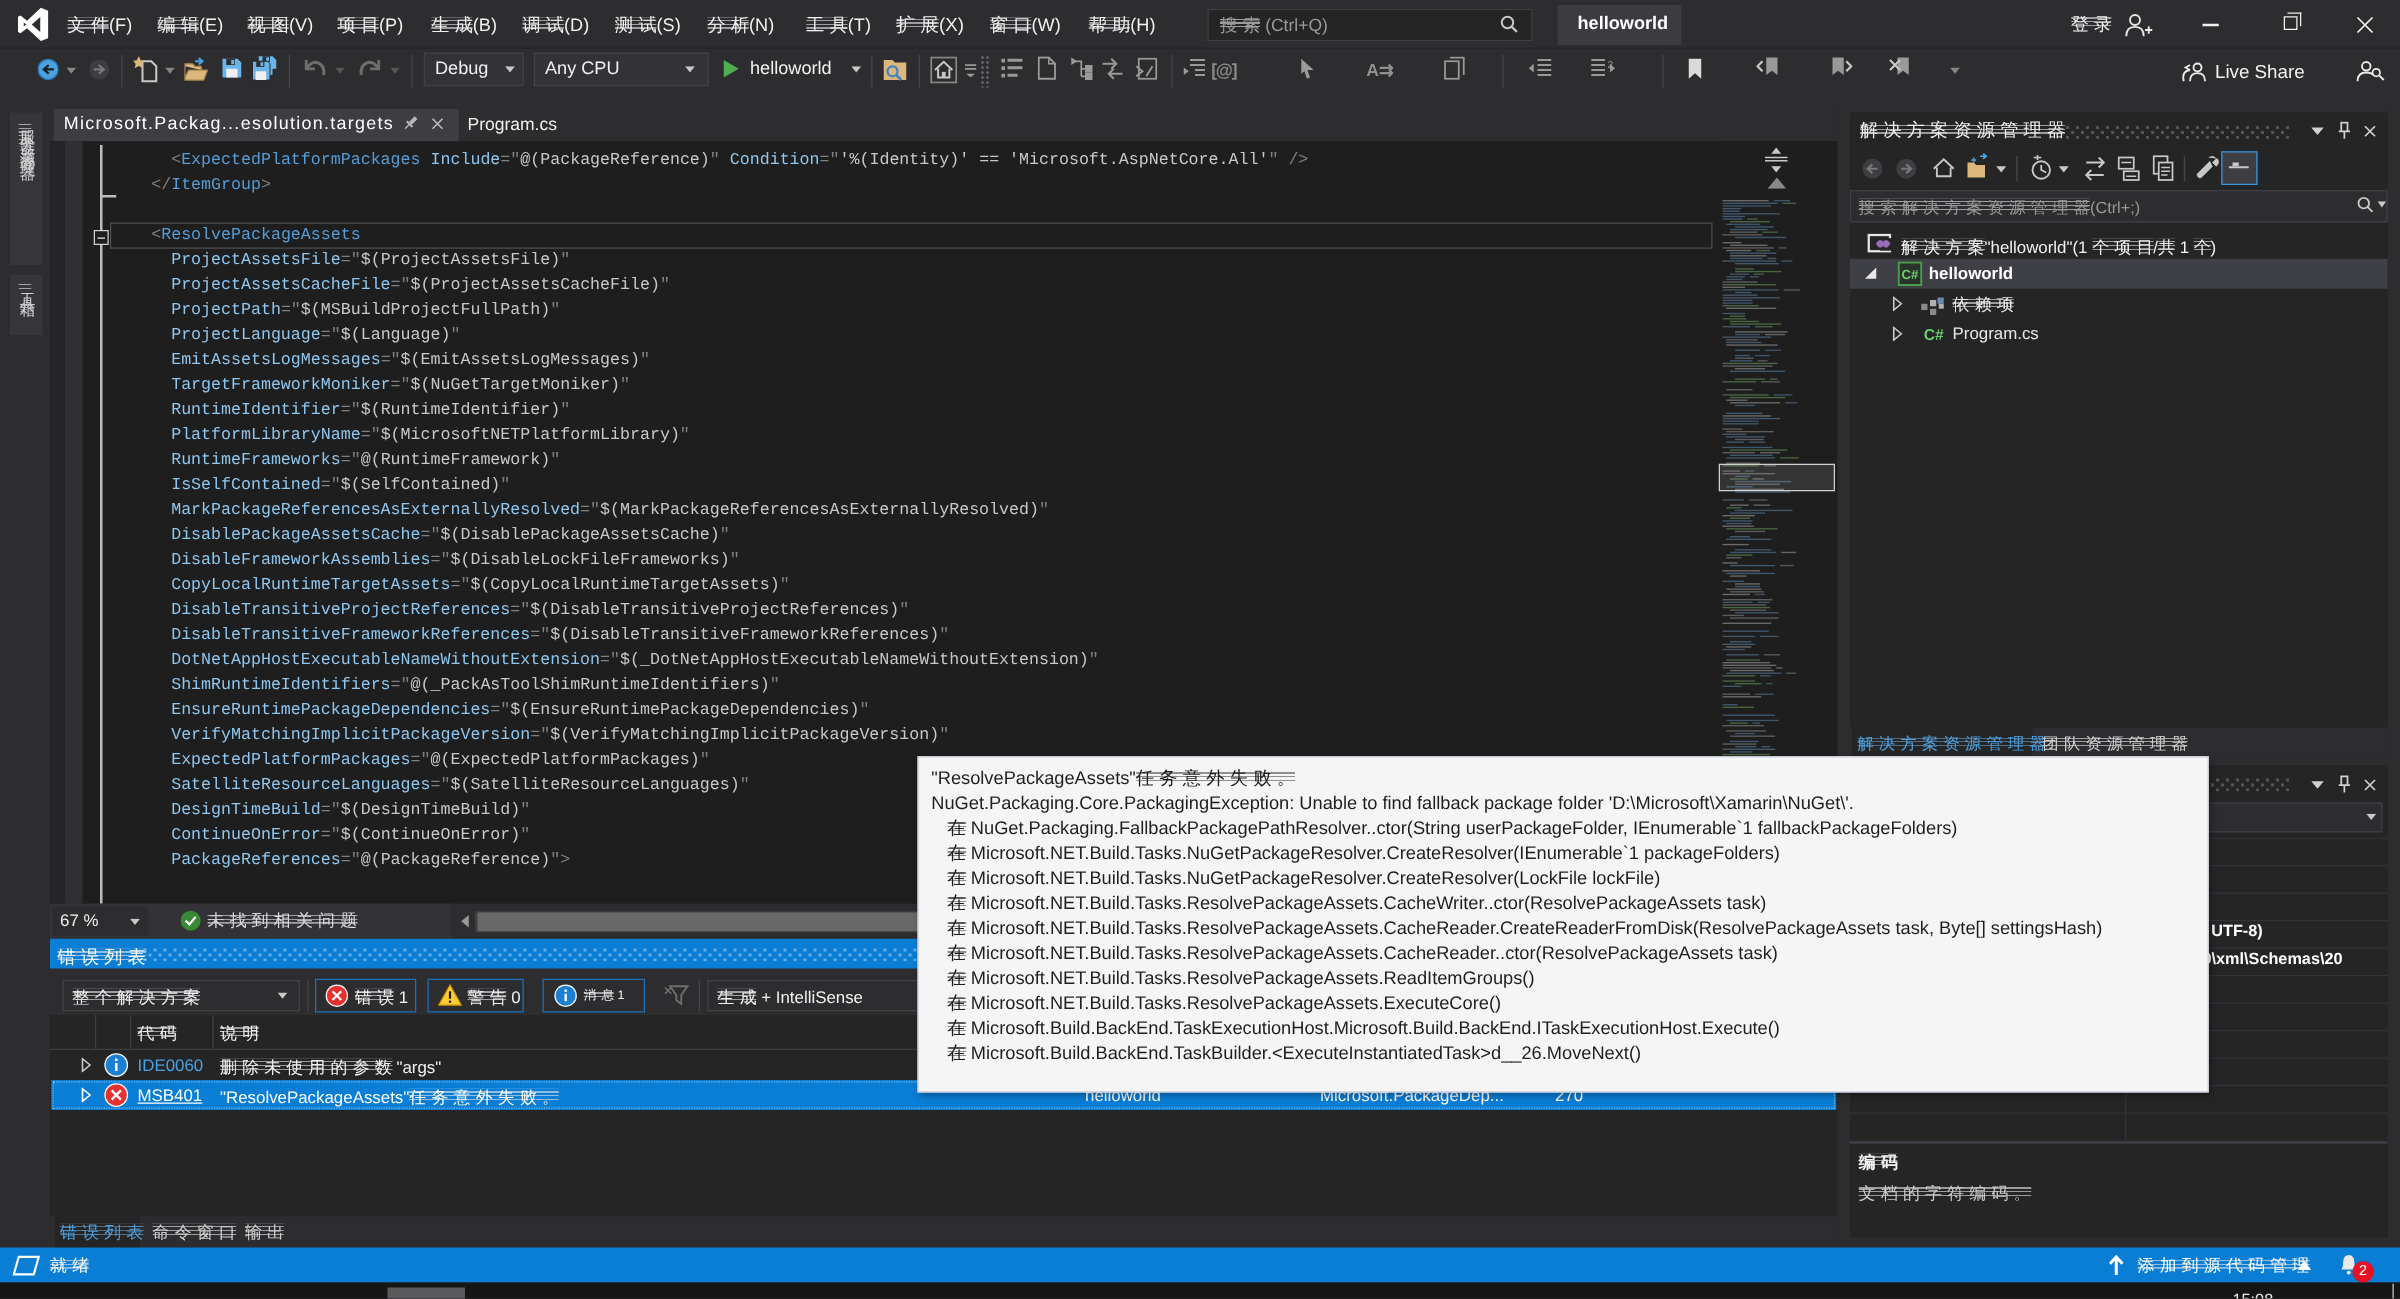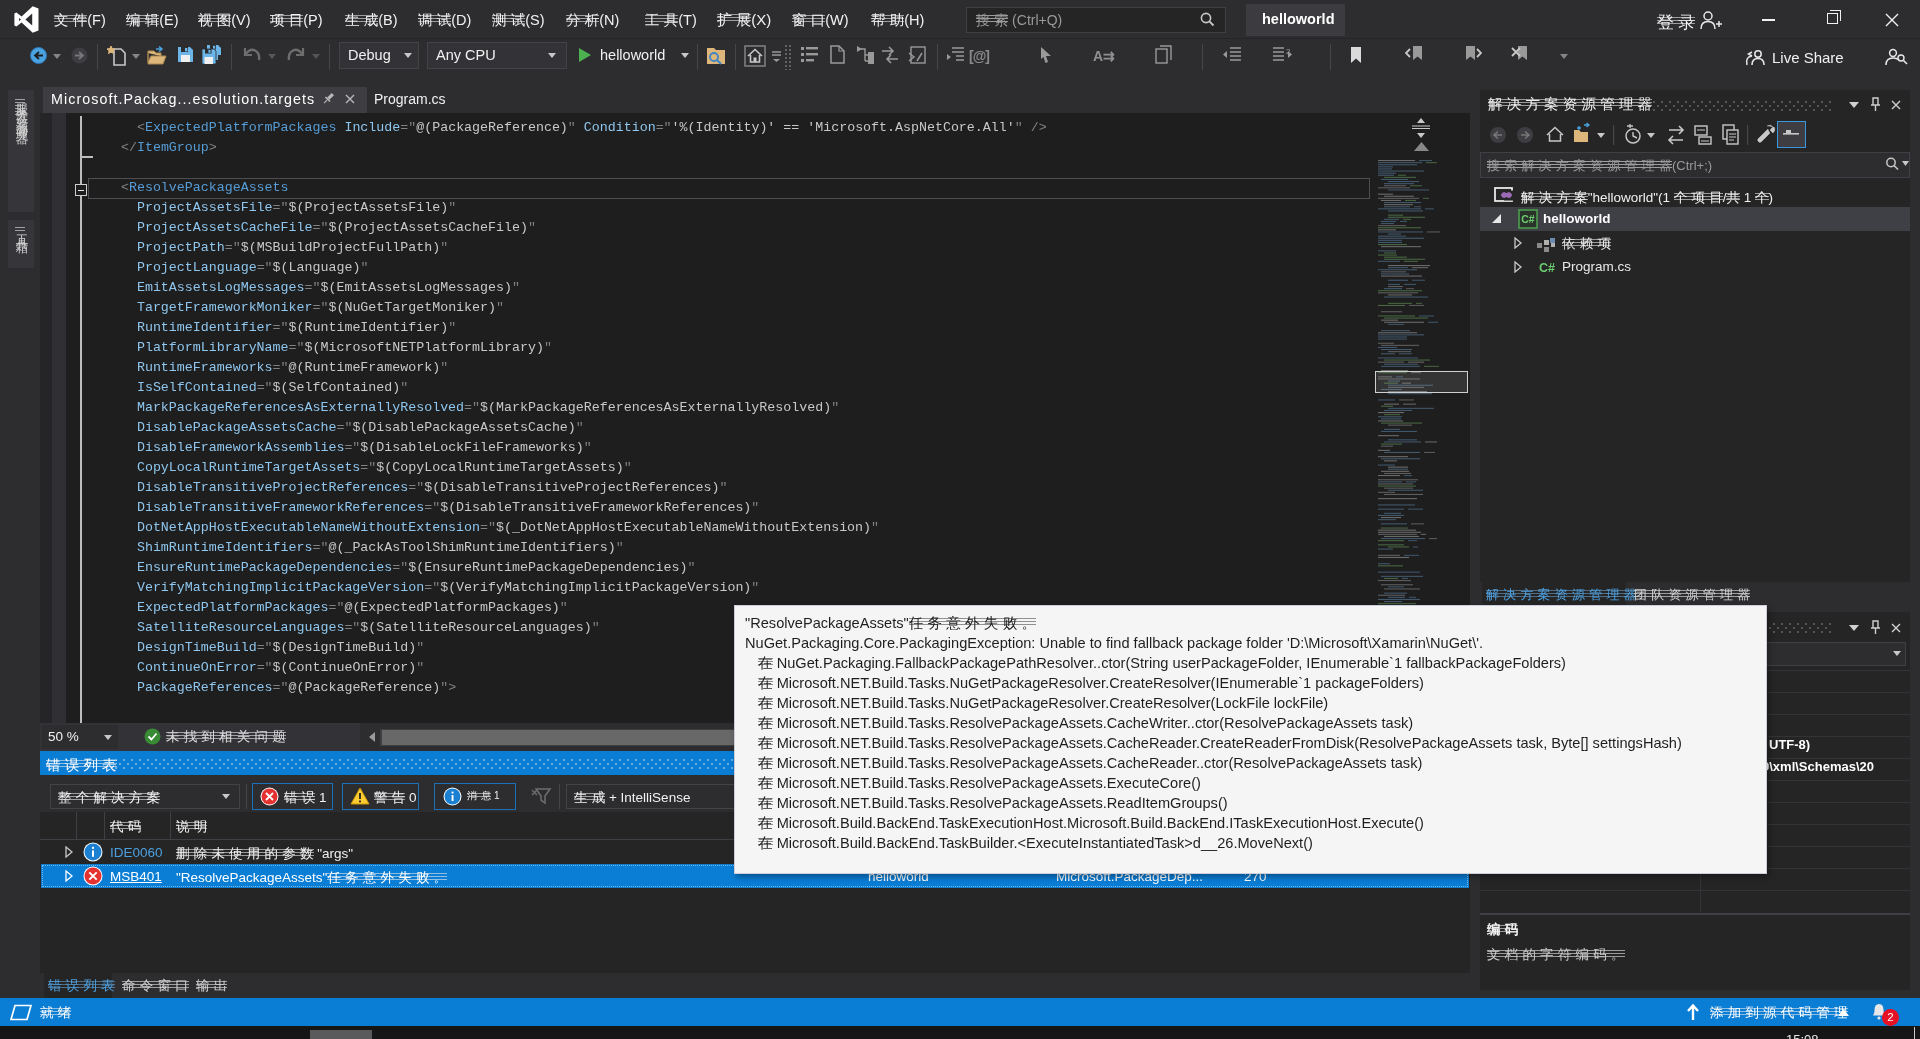--- a/index.html
+++ b/index.html
@@ -30,21 +30,21 @@
 <div class="abs" style="left:792px;top:11px;font-size:14.5px;color:#f1f1f1;white-space:nowrap"><span class="cn">窗口</span>(W)</div>
 <div class="abs" style="left:871px;top:11px;font-size:14.5px;color:#f1f1f1;white-space:nowrap"><span class="cn">帮助</span>(H)</div>
 <div class="abs" style="left:966px;top:7px;width:260px;height:26px;background:#252526;border:1px solid #3f3f46"></div>
 <div class="abs" style="left:976px;top:12px;font-size:14px;color:#999;white-space:nowrap"><span class="cn">搜索</span> (Ctrl+Q)</div>
 <svg class="abs" style="left:1198px;top:11px" width="18" height="18" viewBox="0 0 18 18">
 <circle cx="8" cy="7" r="4.6" fill="none" stroke="#c8c8c8" stroke-width="1.6"></circle>
 <line x1="11.4" y1="10.4" x2="15.5" y2="14.5" stroke="#c8c8c8" stroke-width="1.8"></line>
 </svg>
 <div class="abs" style="left:1246px;top:4px;width:99px;height:32px;background:#3c3c40"></div>
 <div class="abs" style="left:1262px;top:11px;font-size:14.5px;color:#fff;font-weight:bold">helloworld</div>
-<div class="abs" style="left:1657px;top:11px;font-size:17px;color:#f1f1f1;white-space:nowrap"><span class="cn">登录</span></div>
+<div class="abs" style="left:1657px;top:11px;font-size:14px;color:#f1f1f1;white-space:nowrap"><span class="cn">登录</span></div>
 <svg class="abs" style="left:1698px;top:9px" width="24" height="22" viewBox="0 0 24 22">
 <circle cx="10" cy="7" r="4" fill="none" stroke="#e8e8e8" stroke-width="1.5"></circle>
 <path d="M3 20 Q3 12.5 10 12.5 Q17 12.5 17 20" fill="none" stroke="#e8e8e8" stroke-width="1.5"></path>
 <path d="M18 15 h6 M21 12 v6" stroke="#e8e8e8" stroke-width="1.5"></path>
 </svg>
 <div class="abs" style="left:1762px;top:19px;width:13px;height:1.5px;background:#f1f1f1"></div>
 <div class="abs" style="left:1827px;top:13px;width:11px;height:11px;border:1.2px solid #f1f1f1"></div>
 <div class="abs" style="left:1830px;top:10px;width:11px;height:11px;border-top:1.2px solid #f1f1f1;border-right:1.2px solid #f1f1f1"></div>
 <svg class="abs" style="left:1885px;top:13px" width="14" height="14" viewBox="0 0 14 14">
 <path d="M1 1 L13 13 M13 1 L1 13" stroke="#f1f1f1" stroke-width="1.4"></path>
@@ -519,21 +519,21 @@
     <rect x="4" y="539.7" width="13" height="1.1" fill="#4e6e8a" opacity="0.7"></rect>
     <rect x="4" y="541.8" width="24" height="1.1" fill="#4e6e8a" opacity="0.7"></rect>
     <rect x="4" y="543.9" width="26" height="1.1" fill="#4e6e8a" opacity="0.7"></rect>
     <rect x="7" y="546.0" width="22" height="1.1" fill="#787878" opacity="0.7"></rect>
     <rect x="10" y="548.1" width="21" height="1.1" fill="#787878" opacity="0.7"></rect>
   </svg>
 <div class="abs" style="left:1375px;top:371px;width:93px;height:22px;border:1px solid #cfcfcf;background:rgba(255,255,255,0.10)"></div>
 <div class="abs" style="left:40px;top:723px;width:1430px;height:28px;background:#2d2d30"></div>
 <div class="abs" style="left:40px;top:723px;width:320px;height:28px;background:#333337"></div>
 <div class="abs" style="left:42px;top:725px;width:76px;height:24px;background:#2d2d30"></div>
-<div class="abs" style="left:48px;top:729px;font-size:13.5px;color:#f1f1f1">50 %</div>
+<div class="abs" style="left:48px;top:729px;font-size:13.5px;color:#f1f1f1">67 %</div>
 <svg class="abs" style="left:104px;top:735px" width="9" height="6" viewBox="0 0 9 6">
     <path d="M0 0 L8 0 L4 5 Z" fill="#c8c8c8"></path>
   </svg>
 <svg class="abs" style="left:144px;top:728px" width="17" height="17" viewBox="0 0 17 17">
 <circle cx="8.5" cy="8.5" r="8" fill="#388a34"></circle>
 <path d="M4.5 8.5 L7.5 11.5 L12.5 5.5" stroke="#fff" stroke-width="1.8" fill="none"></path>
 </svg>
 <div class="abs" style="left:166px;top:728px;font-size:13.5px;color:#dcdcdc;white-space:nowrap"><span class="cn">未找到相关问题</span></div>
 <svg class="abs" style="left:367px;top:731px" width="10" height="12" viewBox="0 0 10 12">
     <path d="M8 1 L2 6 L8 11 Z" fill="#999"></path>
@@ -775,16 +775,16 @@
 <div class="abs" style="left:1914px;top:1027px;width:1px;height:12px;background:#c8c8c8"></div>
 <div class="abs" style="left:734px;top:605px;width:1033px;height:269px;background:#f5f5f5;border:1px solid #cccedb;box-shadow:2px 3px 6px rgba(0,0,0,0.35);color:#1e1e1e;font-size:14.6px;line-height:20px;padding:7px 0 0 10px;z-index:50">
     <div style="height:20px;white-space:nowrap;overflow:hidden">"ResolvePackageAssets"<span class="cnd">任务意外失败。</span></div>
     <div style="height:20px;white-space:nowrap;overflow:hidden">NuGet.Packaging.Core.PackagingException: Unable to find fallback package folder 'D:\Microsoft\Xamarin\NuGet\'.</div>
     <div style="height:20px;padding-left:13px;white-space:nowrap;overflow:hidden"><span class="cnd">在</span> NuGet.Packaging.FallbackPackagePathResolver..ctor(String userPackageFolder, IEnumerable`1 fallbackPackageFolders)</div>
     <div style="height:20px;padding-left:13px;white-space:nowrap;overflow:hidden"><span class="cnd">在</span> Microsoft.NET.Build.Tasks.NuGetPackageResolver.CreateResolver(IEnumerable`1 packageFolders)</div>
     <div style="height:20px;padding-left:13px;white-space:nowrap;overflow:hidden"><span class="cnd">在</span> Microsoft.NET.Build.Tasks.NuGetPackageResolver.CreateResolver(LockFile lockFile)</div>
     <div style="height:20px;padding-left:13px;white-space:nowrap;overflow:hidden"><span class="cnd">在</span> Microsoft.NET.Build.Tasks.ResolvePackageAssets.CacheWriter..ctor(ResolvePackageAssets task)</div>
     <div style="height:20px;padding-left:13px;white-space:nowrap;overflow:hidden"><span class="cnd">在</span> Microsoft.NET.Build.Tasks.ResolvePackageAssets.CacheReader.CreateReaderFromDisk(ResolvePackageAssets task, Byte[] settingsHash)</div>
     <div style="height:20px;padding-left:13px;white-space:nowrap;overflow:hidden"><span class="cnd">在</span> Microsoft.NET.Build.Tasks.ResolvePackageAssets.CacheReader..ctor(ResolvePackageAssets task)</div>
+    <div style="height:20px;padding-left:13px;white-space:nowrap;overflow:hidden"><span class="cnd">在</span> Microsoft.NET.Build.Tasks.ResolvePackageAssets.ReadItemGroups()</div>
     <div style="height:20px;padding-left:13px;white-space:nowrap;overflow:hidden"><span class="cnd">在</span> Microsoft.NET.Build.Tasks.ResolvePackageAssets.ExecuteCore()</div>
-    <div style="height:20px;padding-left:13px;white-space:nowrap;overflow:hidden"><span class="cnd">在</span> Microsoft.NET.Build.Tasks.ResolvePackageAssets.ReadItemGroups()</div>
     <div style="height:20px;padding-left:13px;white-space:nowrap;overflow:hidden"><span class="cnd">在</span> Microsoft.Build.BackEnd.TaskExecutionHost.Microsoft.Build.BackEnd.ITaskExecutionHost.Execute()</div>
     <div style="height:20px;padding-left:13px;white-space:nowrap;overflow:hidden"><span class="cnd">在</span> Microsoft.Build.BackEnd.TaskBuilder.&lt;ExecuteInstantiatedTask&gt;d__26.MoveNext()</div>
   </div>
 </body></html>

